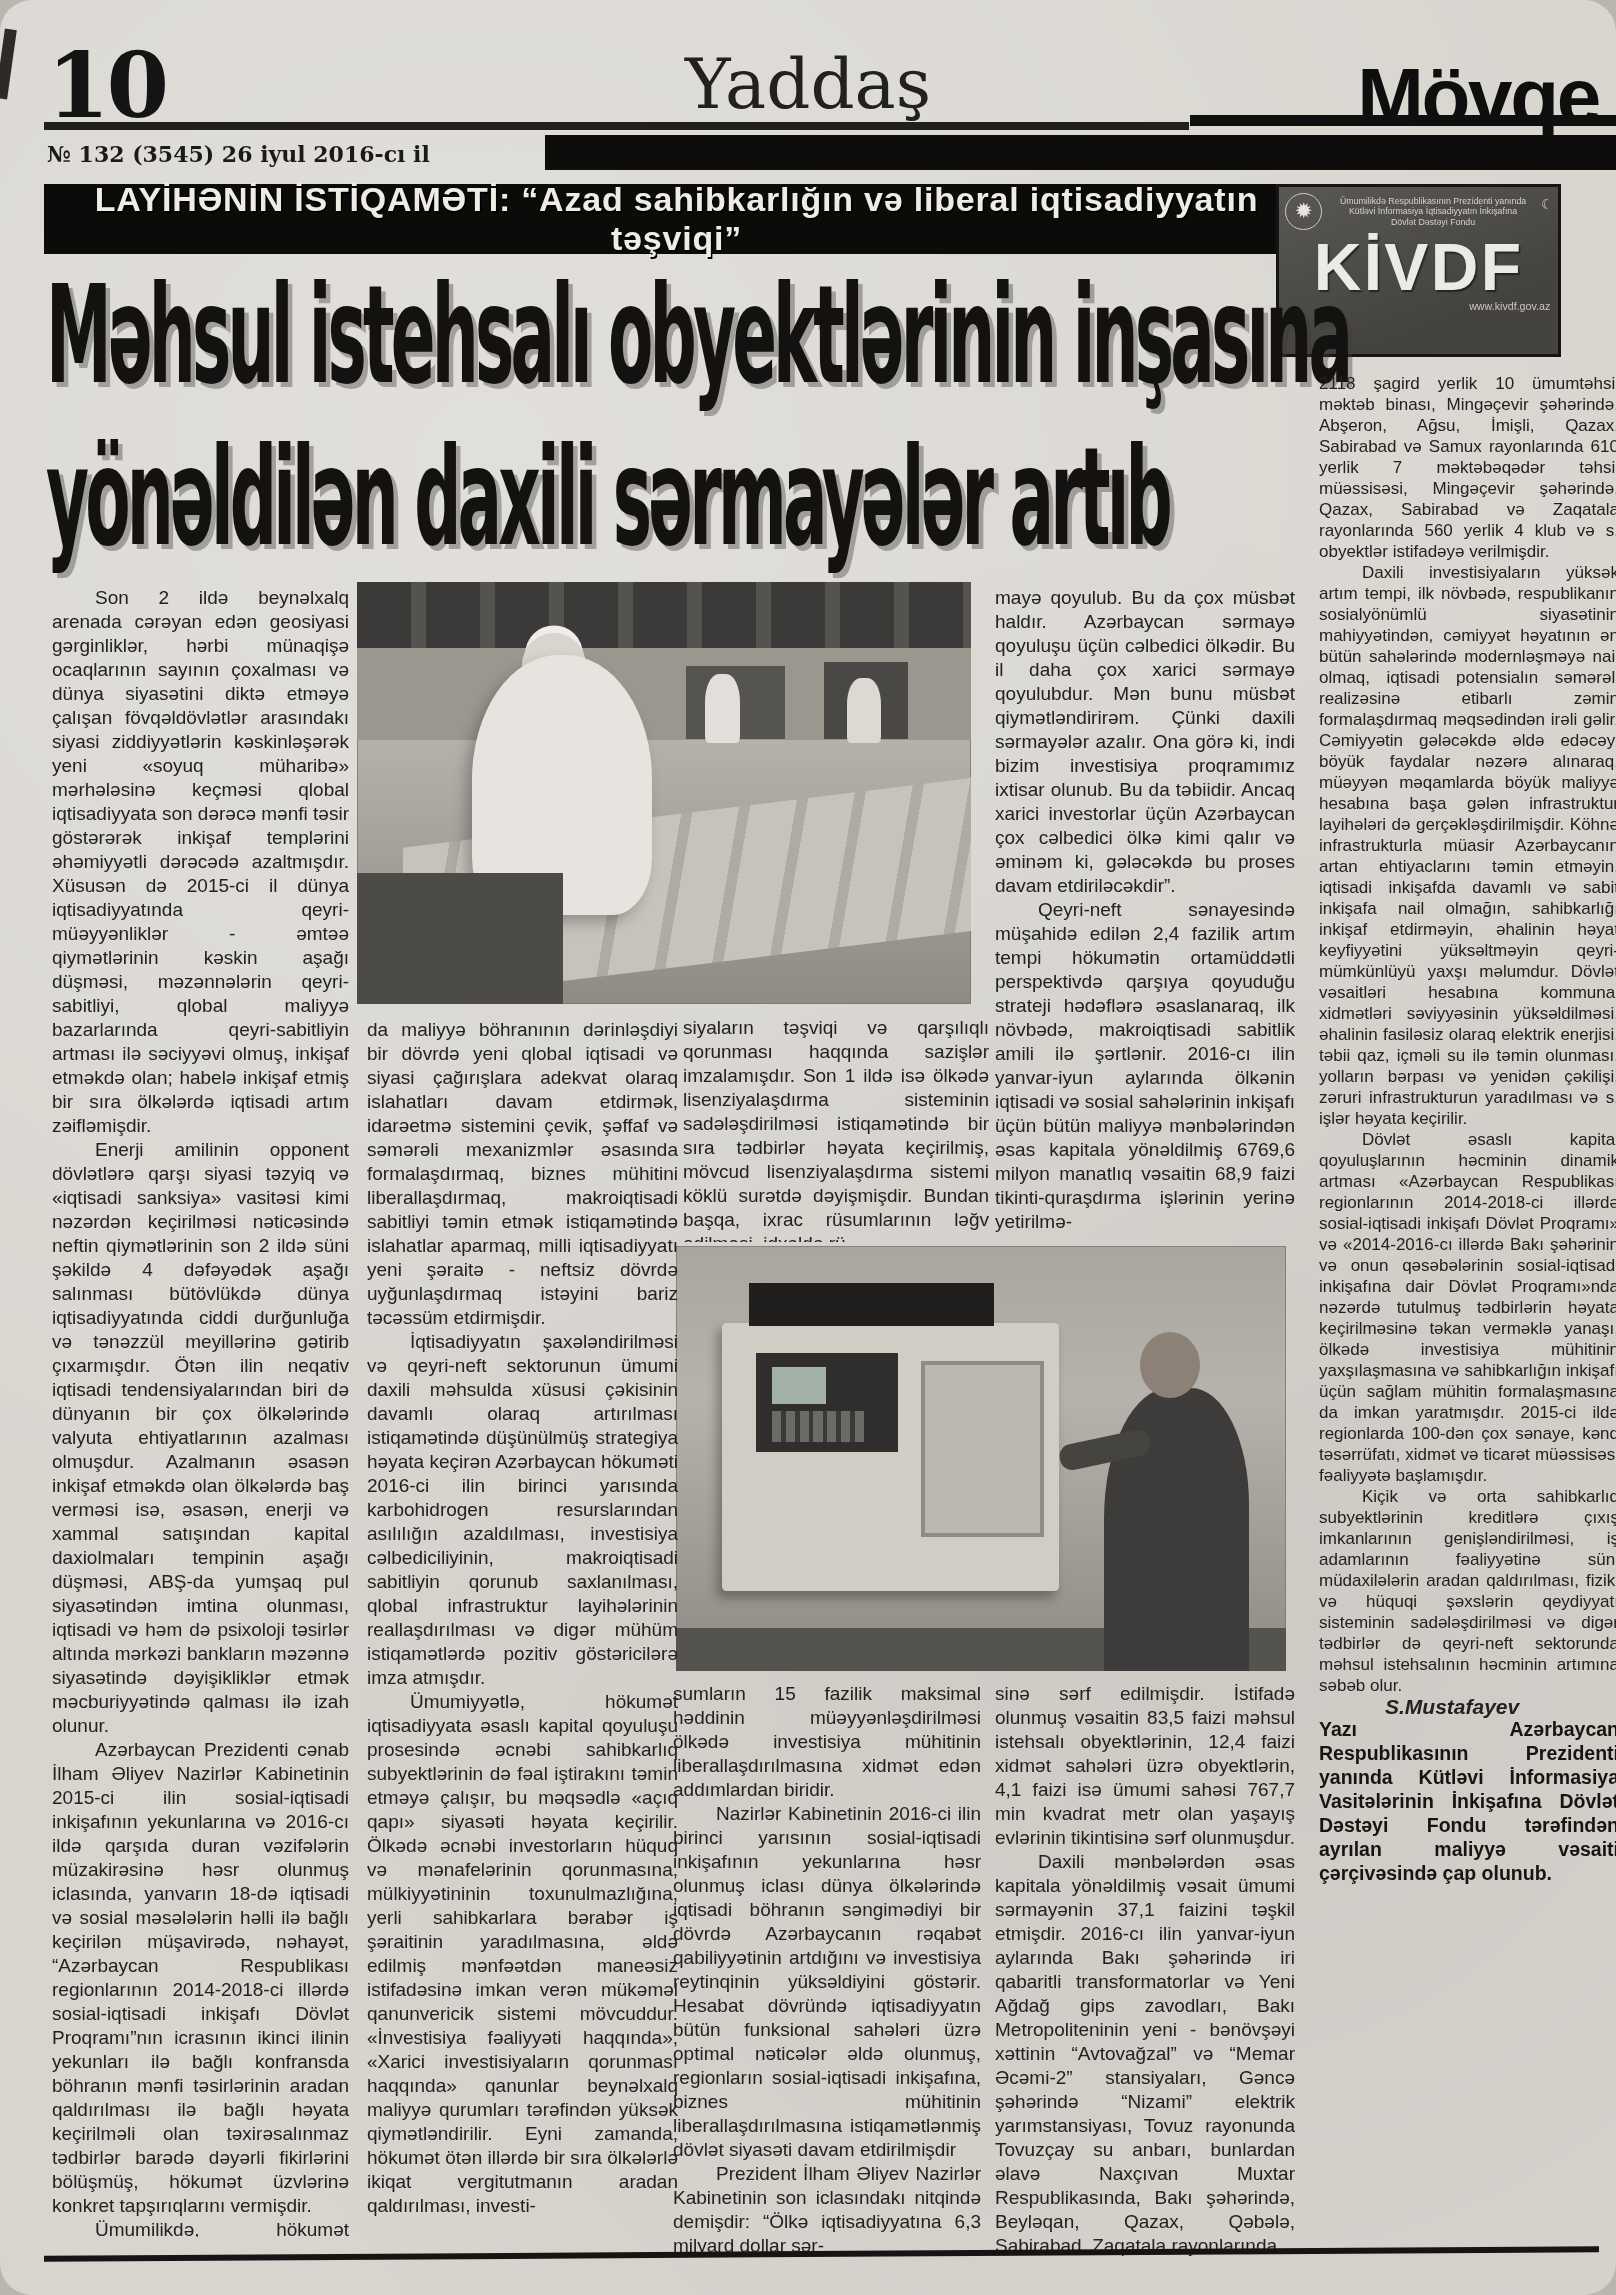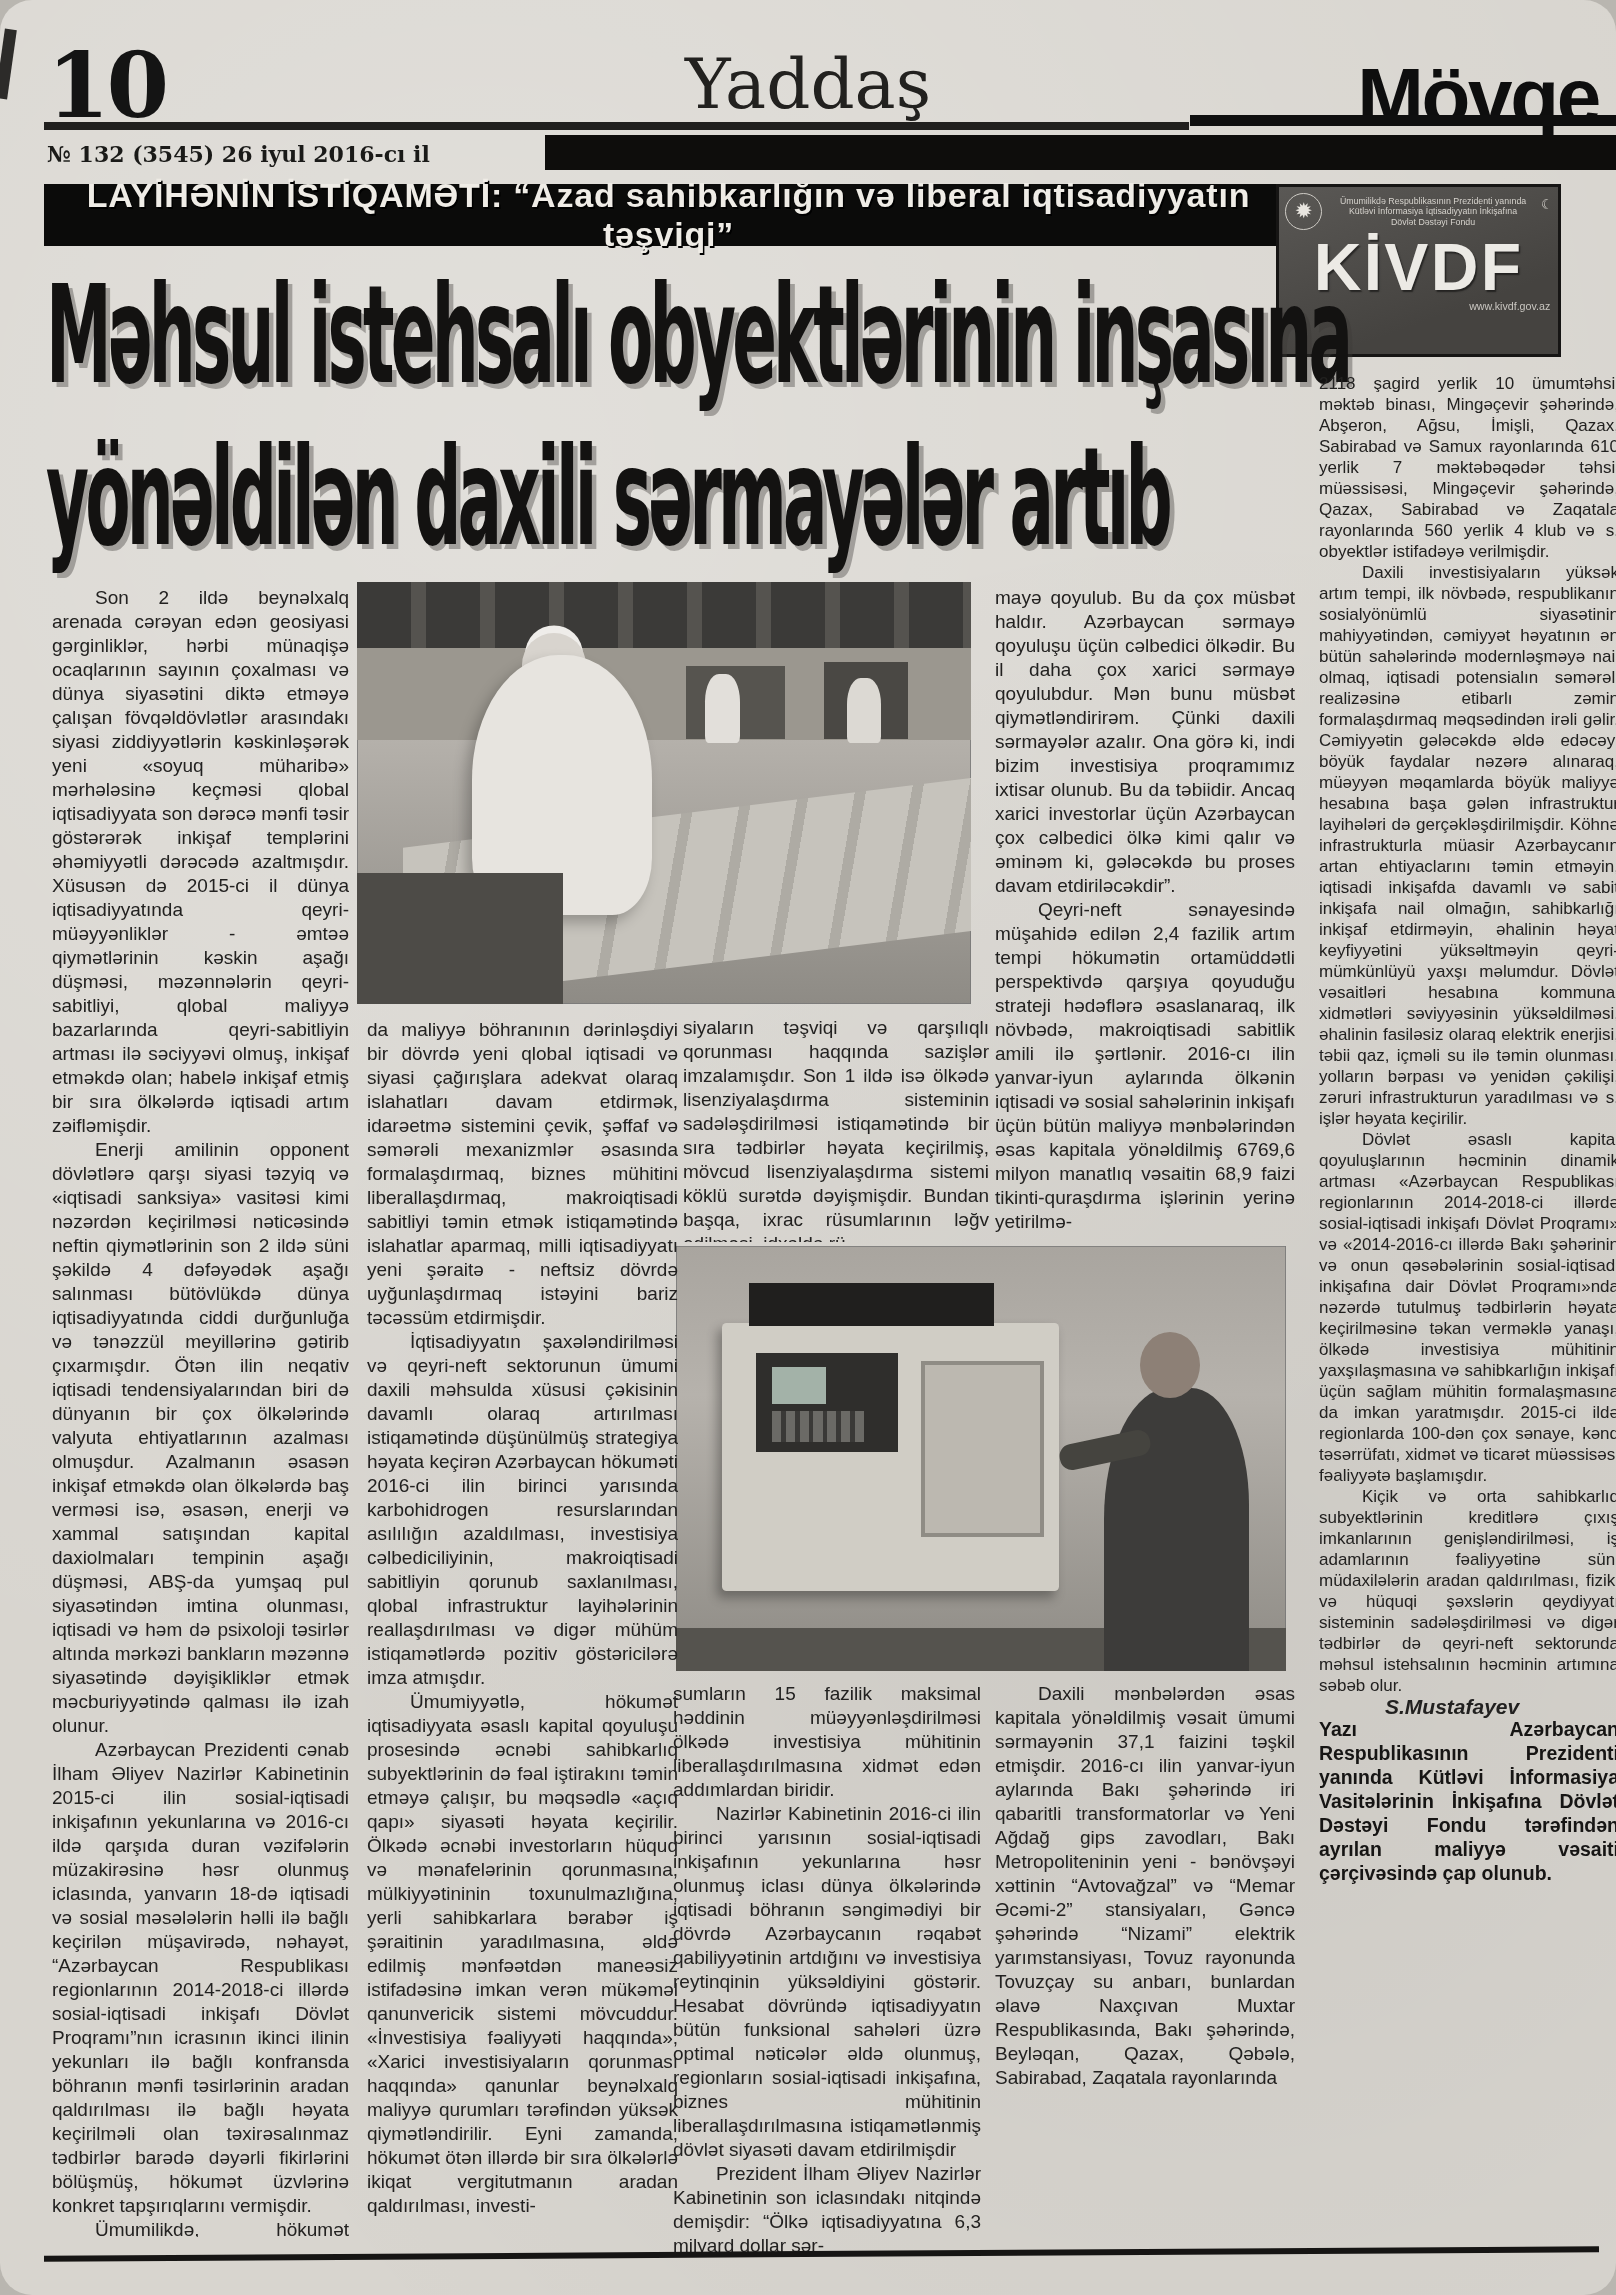--- a/index.html
+++ b/index.html
@@ -14,21 +14,21 @@
   .abs{position:absolute;}
   
   .page-num{left:47px;top:32px;font-family:"DejaVu Serif", serif;font-weight:bold;font-size:90px;letter-spacing:-3.1px;color:#141414;}
   .paper-title{left:0;right:0;top:44px;text-align:center;font-family:"DejaVu Serif", serif;font-size:69px;color:#22211f;}
   .section-name{right:17px;top:51px;font-size:80px;font-weight:900;letter-spacing:-2.3px;color:#0e0e0e;}
   .rule-thin{left:44px;top:122px;width:1145px;height:7.7px;background:#21201e;}
   .rule-right{left:1190px;top:115px;width:426px;height:10.7px;background:#0f0f0f;}
   .issue-line{left:47px;top:141px;font-family:"DejaVu Serif", serif;font-weight:bold;font-size:22px;color:#1a1a18;}
   .crossbar{left:545px;top:135px;width:1071px;height:35px;background:#0e0d0c;}
   
-  .banner{left:44px;top:184px;width:1249px;height:62px;background:#0b0b0a;display:flex;align-items:center;}
+  .banner{left:44px;top:184px;width:1249px;height:70px;background:#0b0b0a;display:flex;align-items:center;padding-left:8px;}
   .banner span{display:block;width:100%;text-align:center;color:#efece6;font-size:34px;font-weight:bold;letter-spacing:0.8px;text-shadow:1.5px 1.5px 0 #000;}
   
   .kivdf{left:1276px;top:184px;width:285px;height:173px;background:linear-gradient(160deg,#5a5855,#454340 70%);border:3.8px solid #161514;box-sizing:border-box;}
   .kivdf-head{display:flex;align-items:flex-start;padding:6.1px 4.6px 0 6.1px;}
   .kivdf-emblem{width:35px;height:35px;border-radius:50%;border:1.5px solid #cfccc6;color:#e8e5df;font-size:21.4px;line-height:34px;text-align:center;flex:0 0 auto;}
   .kivdf-org{flex:1;padding:3.1px 3.1px 0 6.1px;color:#d6d3cd;font-size:8.8px;line-height:10.3px;text-align:center;}
   .kivdf-cres{color:#d6d3cd;font-size:13.8px;padding-top:3.1px;}
   .kivdf-logo{text-align:center;font-size:66px;font-weight:900;letter-spacing:2.3px;color:#eceae5;line-height:70px;margin-top:1.5px;text-shadow:1.5px 1.5px 1.5px rgba(0,0,0,.5);}
   .kivdf-site{text-align:right;padding-right:7.7px;color:#c9c6c0;font-size:10.7px;margin-top:-1.5px;}
   
@@ -157,20 +157,21 @@
     <p>sumların 15 fazilik maksimal həddinin müəyyənləşdirilməsi ölkədə investisiya mühitinin liberallaşdırılmasına xidmət edən addımlardan biridir.</p>
     <p class="ind">Nazirlər Kabinetinin 2016-ci ilin birinci yarısının sosial-iqtisadi inkişafının yekunlarına həsr olunmuş iclası dünya ölkələrində iqtisadi böhranın səngimədiyi bir dövrdə Azərbaycanın rəqabət qabiliyyətinin artdığını və investisiya reytinqinin yüksəldiyini göstərir. Hesabat dövründə iqtisadiyyatın bütün funksional sahələri üzrə optimal nəticələr əldə olunmuş, regionların sosial-iqtisadi inkişafına, biznes mühitinin liberallaşdırılmasına istiqamətlənmiş dövlət siyasəti davam etdirilmişdir</p>
     <p class="ind">Prezident İlham Əliyev Nazirlər Kabinetinin son iclasındakı nitqində demişdir: “Ölkə iqtisadiyyatına 6,3 milyard dollar sər-</p>
   </div>
 
   <div class="abs col c4a">
     <p>mayə qoyulub. Bu da çox müsbət haldır. Azərbaycan sərmayə qoyuluşu üçün cəlbedici ölkədir. Bu il daha çox xarici sərmayə qoyulubdur. Mən bunu müsbət qiymətləndirirəm. Çünki daxili sərmayələr azalır. Ona görə ki, indi bizim investisiya proqramımız ixtisar olunub. Bu da təbiidir. Ancaq xarici investorlar üçün Azərbaycan çox cəlbedici ölkə kimi qalır və əminəm ki, gələcəkdə bu proses davam etdiriləcəkdir”.</p>
     <p class="ind">Qeyri-neft sənayesində müşahidə edilən 2,4 fazilik artım tempi hökumətin ortamüddətli perspektivdə qarşıya qoyuduğu strateji hədəflərə əsaslanaraq, ilk növbədə, makroiqtisadi sabitlik amili ilə şərtlənir. 2016-cı ilin yanvar-iyun aylarında ölkənin iqtisadi və sosial sahələrinin inkişafı üçün bütün maliyyə mənbələrindən əsas kapitala yönəldilmiş 6769,6 milyon manatlıq vəsaitin 68,9 faizi tikinti-quraşdırma işlərinin yerinə yetirilmə-</p>
   </div>
   <div class="abs col c4b">
+    <p>sinə sərf edilmişdir. İstifadə olunmuş vəsaitin 83,5 faizi məhsul istehsalı obyektlərinin, 12,4 faizi xidmət sahələri üzrə obyektlərin, 4,1 faizi isə ümumi sahəsi 767,7 min kvadrat metr olan yaşayış evlərinin tikintisinə sərf olunmuşdur.</p>
     <p class="ind">Daxili mənbələrdən əsas kapitala yönəldilmiş vəsait ümumi sərmayənin 37,1 faizini təşkil etmişdir. 2016-cı ilin yanvar-iyun aylarında Bakı şəhərində iri qabaritli transformatorlar və Yeni Ağdağ gips zavodları, Bakı Metropoliteninin yeni - bənövşəyi xəttinin “Avtovağzal” və “Memar Əcəmi-2” stansiyaları, Gəncə şəhərində “Nizami” elektrik yarımstansiyası, Tovuz rayonunda Tovuzçay su anbarı, bunlardan əlavə Naxçıvan Muxtar Respublikasında, Bakı şəhərində, Beyləqan, Qazax, Qəbələ, Sabirabad, Zaqatala rayonlarında</p>
   </div>
 
   <div class="abs col c5">
     <p>2118 şagird yerlik 10 ümumtəhsil məktəb binası, Mingəçevir şəhərində, Abşeron, Ağsu, İmişli, Qazax, Sabirabad və Samux rayonlarında 610 yerlik 7 məktəbəqədər təhsil müəssisəsi, Mingəçevir şəhərində, Qazax, Sabirabad və Zaqatala rayonlarında 560 yerlik 4 klub və s. obyektlər istifadəyə verilmişdir.</p>
     <p class="ind">Daxili investisiyaların yüksək artım tempi, ilk növbədə, respublikanın sosialyönümlü siyasətinin mahiyyətindən, cəmiyyət həyatının ən bütün sahələrində modernləşməyə nail olmaq, iqtisadi potensialın səmərəli realizəsinə etibarlı zəmin formalaşdırmaq məqsədindən irəli gəlir. Cəmiyyətin gələcəkdə əldə edəcəyi böyük faydalar nəzərə alınaraq, müəyyən məqamlarda böyük maliyyə hesabına başa gələn infrastruktur layihələri də gerçəkləşdirilmişdir. Köhnə infrastrukturla müasir Azərbaycanın artan ehtiyaclarını təmin etməyin, iqtisadi inkişafda davamlı və sabit inkişafa nail olmağın, sahibkarlığı inkişaf etdirməyin, əhalinin həyat keyfiyyətini yüksəltməyin qeyri-mümkünlüyü yaxşı məlumdur. Dövlət vəsaitləri hesabına kommunal xidmətləri səviyyəsinin yüksəldilməsi, əhalinin fasiləsiz olaraq elektrik enerjisi, təbii qaz, içməli su ilə təmin olunması, yolların bərpası və yenidən çəkilişi, zəruri infrastrukturun yaradılması və s. işlər həyata keçirilir.</p>
     <p class="ind">Dövlət əsaslı kapital qoyuluşlarının həcminin dinamik artması «Azərbaycan Respublikası regionlarının 2014-2018-ci illərdə sosial-iqtisadi inkişafı Dövlət Proqramı» və «2014-2016-cı illərdə Bakı şəhərinin və onun qəsəbələrinin sosial-iqtisadi inkişafına dair Dövlət Proqramı»nda nəzərdə tutulmuş tədbirlərin həyata keçirilməsinə təkan verməklə yanaşı, ölkədə investisiya mühitinin yaxşılaşmasına və sahibkarlığın inkişafı üçün sağlam mühitin formalaşmasına da imkan yaratmışdır. 2015-ci ildə regionlarda 100-dən çox sənaye, kənd təsərrüfatı, xidmət və ticarət müəssisəsi fəaliyyətə başlamışdır.</p>
     <p class="ind">Kiçik və orta sahibkarlıq subyektlərinin kreditlərə çıxış imkanlarının genişləndirilməsi, iş adamlarının fəaliyyətinə süni müdaxilələrin aradan qaldırılması, fiziki və hüquqi şəxslərin qeydiyyatı sisteminin sadələşdirilməsi və digər tədbirlər də qeyri-neft sektorunda məhsul istehsalının həcminin artımına səbəb olur.</p>
     <p class="sig">S.Mustafayev</p>
     <p class="footer-note">Yazı Azərbaycan Respublikasının Prezidenti yanında Kütləvi İnformasiya Vasitələrinin İnkişafına Dövlət Dəstəyi Fondu tərəfindən ayrılan maliyyə vəsaiti çərçivəsində çap olunub.</p>

